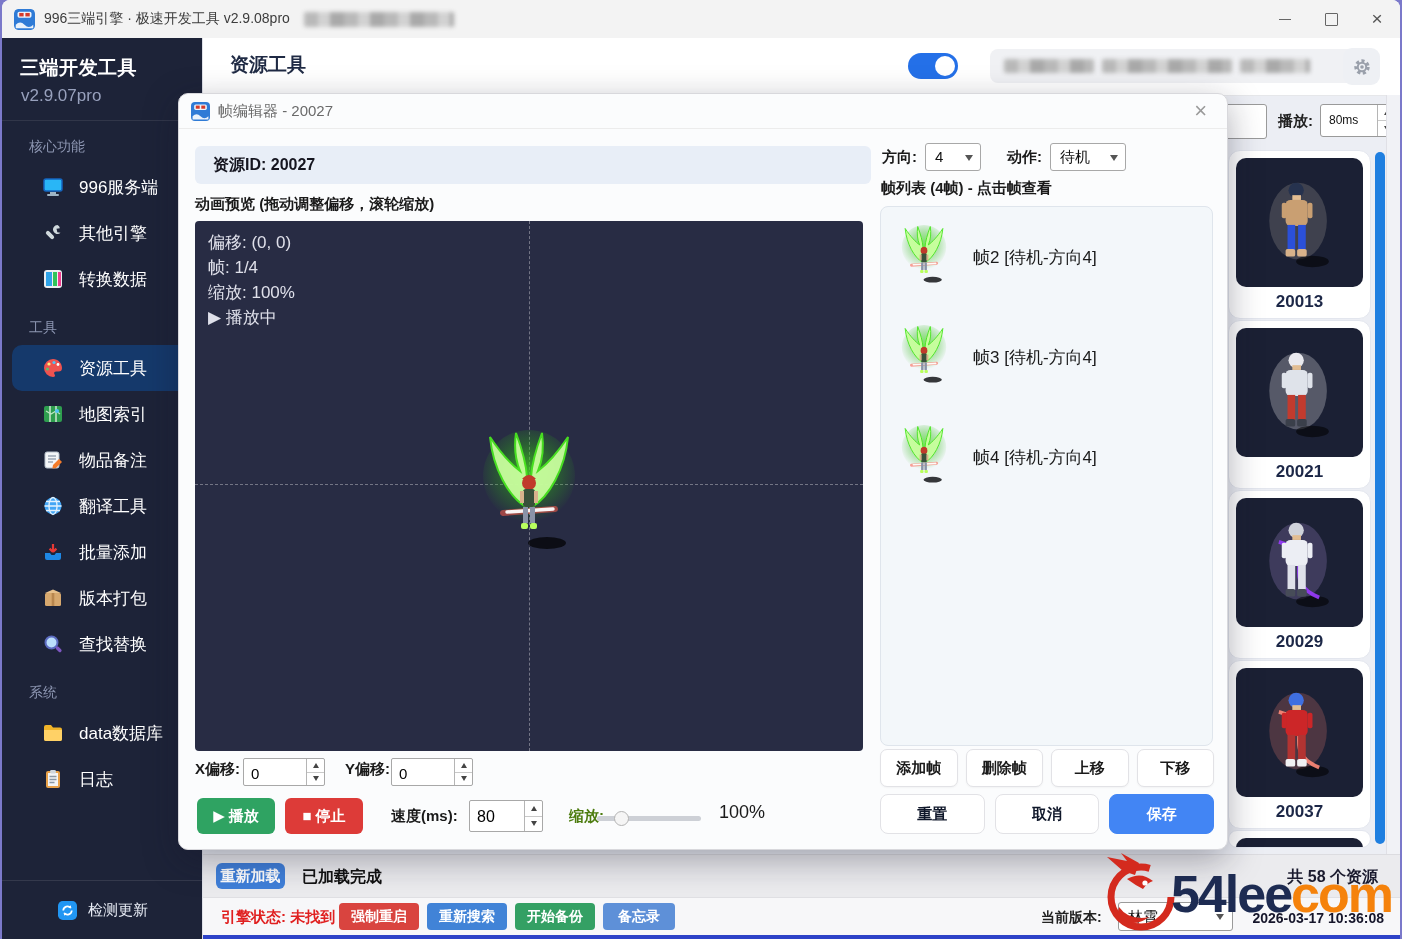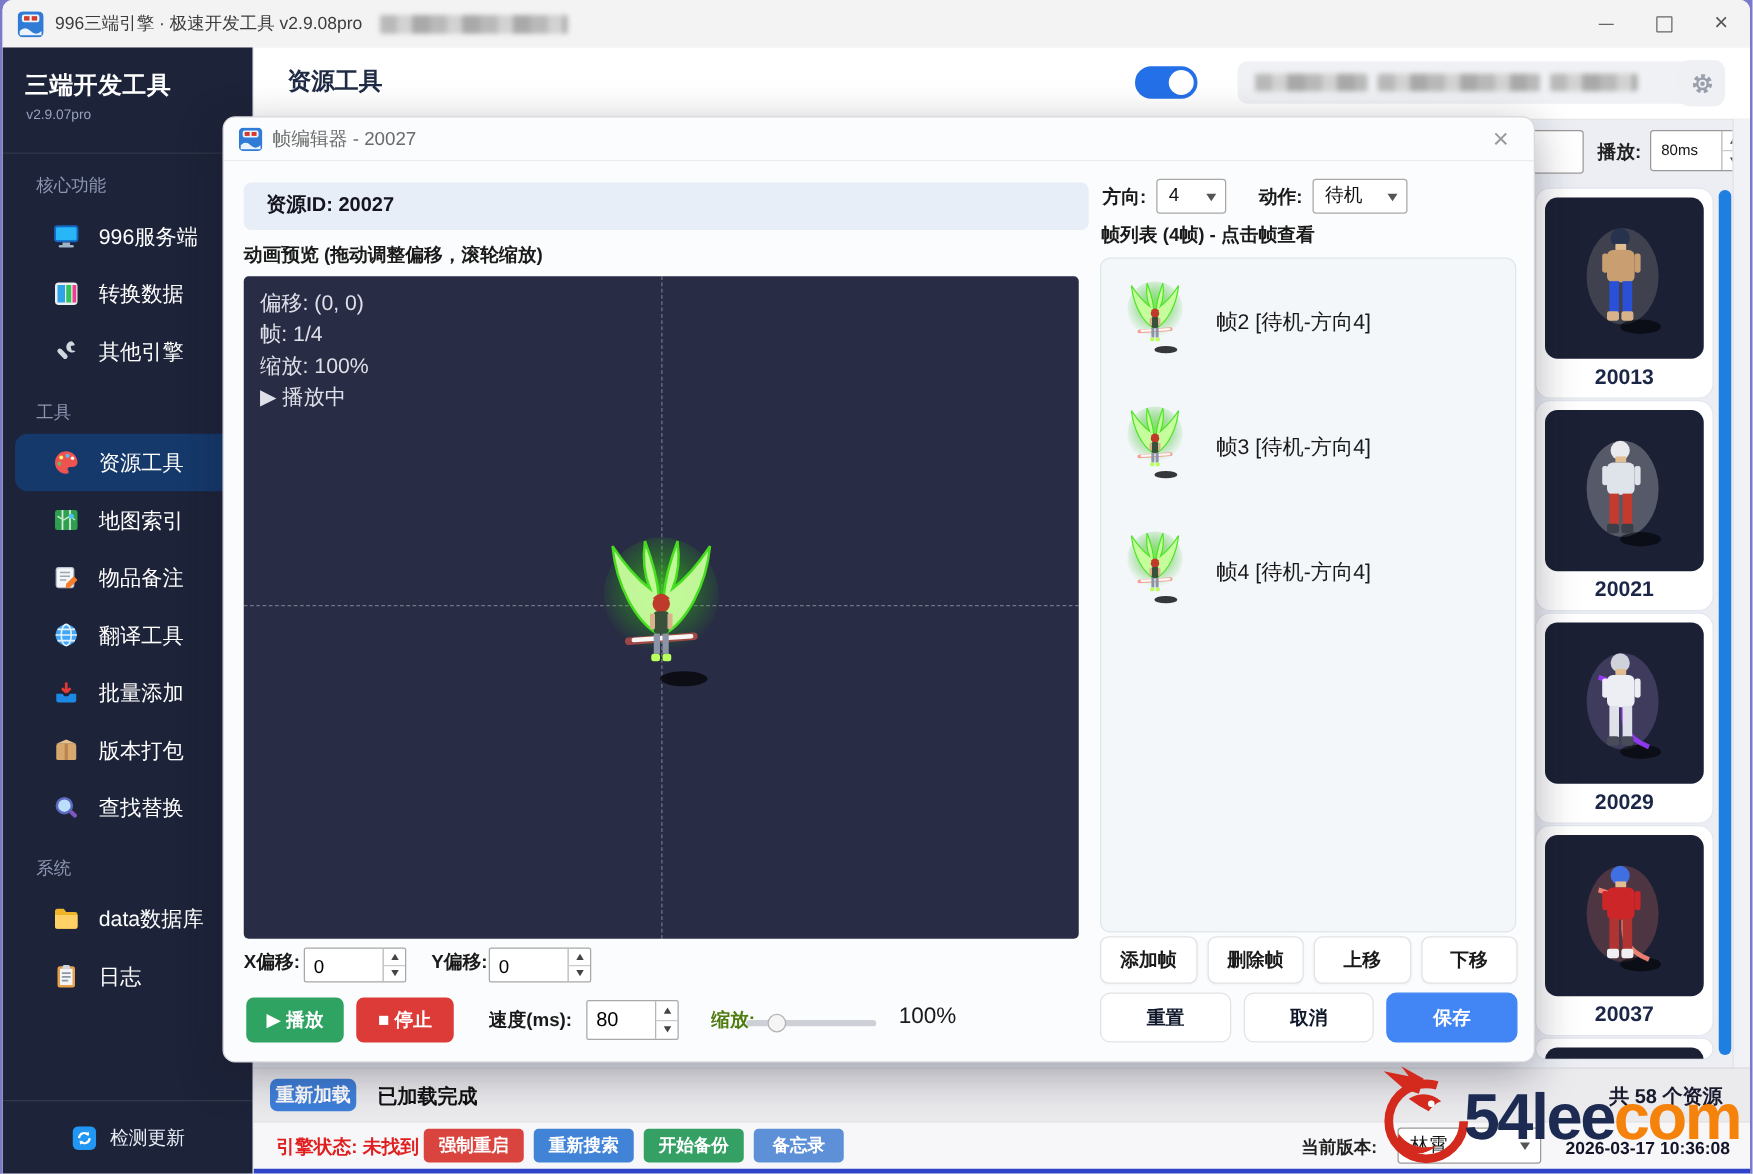--- a/index.html
+++ b/index.html
@@ -19,21 +19,21 @@
   .t-redact{width:150px;height:15px;margin-left:14px;}
   .win-controls{margin-left:auto;display:flex;height:100%;}
   .wc{width:46px;height:100%;display:flex;align-items:center;justify-content:center;color:#555;}
   .wc-min i{display:block;width:12px;height:0;border-top:1.6px solid #666;}
   .wc-max i{display:block;width:11px;height:11px;border:1.4px solid #666;border-radius:1px;}
   .wc-close{font-size:19px;color:#555;}
 
   
   .sidebar{position:absolute;left:0;top:38px;bottom:0;width:200px;background:#1d2338;color:#fff;z-index:5;}
   .brand{font-size:19px;font-weight:bold;padding:17px 0 3px 18px;letter-spacing:.5px;}
-  .brand-ver{font-size:11px;color:#98a1bd;padding:2px 0 24px 19px;border-bottom:1px solid rgba(255,255,255,.09);}
+  .brand-ver{font-size:17px;color:#98a1bd;padding:2px 0 14px 19px;border-bottom:1px solid rgba(255,255,255,.09);}
   .sec-label{font-size:14px;color:#8d96b2;padding:17px 0 8px 27px;}
   .nav-item{height:46px;display:flex;align-items:center;padding-left:40px;gap:15px;font-size:17px;color:#fff;cursor:default;}
   .nav-item.active{background:#15396b;border-radius:10px;margin:0 10px;padding-left:30px;}
   .nav-ic{width:22px;height:22px;flex:0 0 auto;display:flex;align-items:center;justify-content:center;}
   .side-foot{position:absolute;left:0;right:0;bottom:0;height:58px;border-top:1px solid rgba(255,255,255,.10);display:flex;align-items:center;justify-content:center;gap:10px;font-size:15px;color:#e8ecf5;}
 
   
   .content{position:absolute;left:200px;top:38px;right:0;bottom:0;background:#eceef4;border-left:1px solid #dfe1e8;}
   .content-header{position:absolute;left:0;right:0;top:0;height:57px;background:#fff;border-bottom:1px solid #e6e7ea;}
   .page-title{position:absolute;left:27px;top:14px;font-size:19px;font-weight:bold;color:#1f2a44;}
@@ -205,36 +205,36 @@
             <rect x="2" y="3" width="18" height="12" rx="2" fill="#29b6f6" stroke="#1565c0" stroke-width="1.5"></rect>
             <rect x="8" y="16" width="6" height="2" fill="#9fb4c4"></rect>
             <rect x="5" y="18" width="12" height="2" rx="1" fill="#9fb4c4"></rect>
           </svg>
       </span>
       <span>996服务端</span>
     </div>
     <div class="nav-item">
       <span class="nav-ic">
         <svg width="22" height="22" viewBox="0 0 22 22">
+            <path d="M15.5,3 a4.5,4.5 0 1 0 3,7.8 l-3.2,-0.6 -0.8,-3.4 3.4,-0.6 A4.5,4.5 0 0 0 15.5,3 Z" fill="#cfd8dc"></path>
+            <rect x="3" y="11" width="10" height="4" rx="2" transform="rotate(45 8 13)" fill="#cfd8dc"></rect>
+          </svg>
+      </span>
+      <span>其他引擎</span>
+    </div>
+    <div class="nav-item">
+      <span class="nav-ic">
+        <svg width="22" height="22" viewBox="0 0 22 22">
             <rect x="2" y="2" width="18" height="18" rx="3" fill="#eceff1"></rect>
             <rect x="4" y="4" width="6" height="14" fill="#2fa3e8"></rect>
             <rect x="11" y="4" width="4" height="14" fill="#31c45a"></rect>
             <rect x="16" y="4" width="3" height="14" fill="#ef3d8f"></rect>
           </svg>
       </span>
       <span>转换数据</span>
-    </div>
-    <div class="nav-item">
-      <span class="nav-ic">
-        <svg width="22" height="22" viewBox="0 0 22 22">
-            <path d="M15.5,3 a4.5,4.5 0 1 0 3,7.8 l-3.2,-0.6 -0.8,-3.4 3.4,-0.6 A4.5,4.5 0 0 0 15.5,3 Z" fill="#cfd8dc"></path>
-            <rect x="3" y="11" width="10" height="4" rx="2" transform="rotate(45 8 13)" fill="#cfd8dc"></rect>
-          </svg>
-      </span>
-      <span>其他引擎</span>
     </div>
 
     <div class="sec-label">工具</div>
     <div class="nav-item active">
       <span class="nav-ic">
         <svg width="22" height="22" viewBox="0 0 22 22">
             <path d="M11,2 a9,9 0 1 0 0,18 c2,0 2.5,-1.5 1.5,-2.8 c-1,-1.3 0,-2.7 1.8,-2.7 h2.2 a3.5,3.5 0 0 0 3.5,-3.5 C20,6 16,2 11,2 Z" fill="#ef5350"></path>
             <circle cx="7" cy="7" r="1.6" fill="#fff176"></circle>
             <circle cx="12" cy="5.5" r="1.6" fill="#4fc3f7"></circle>
             <circle cx="5.5" cy="12" r="1.6" fill="#66bb6a"></circle>

